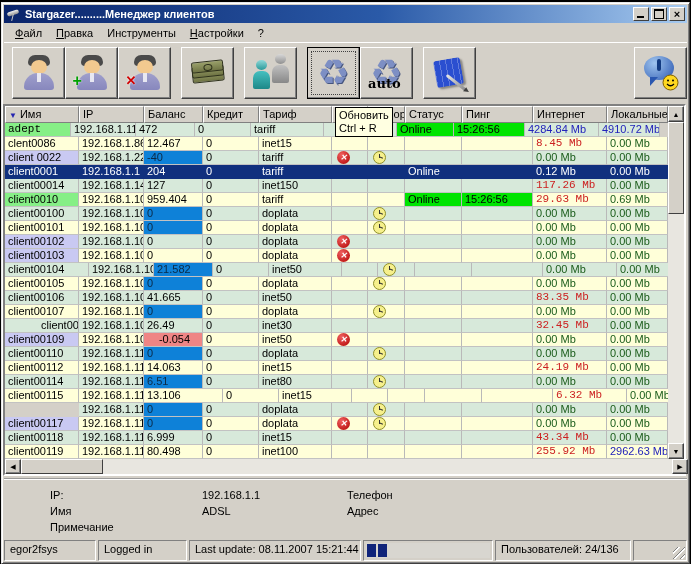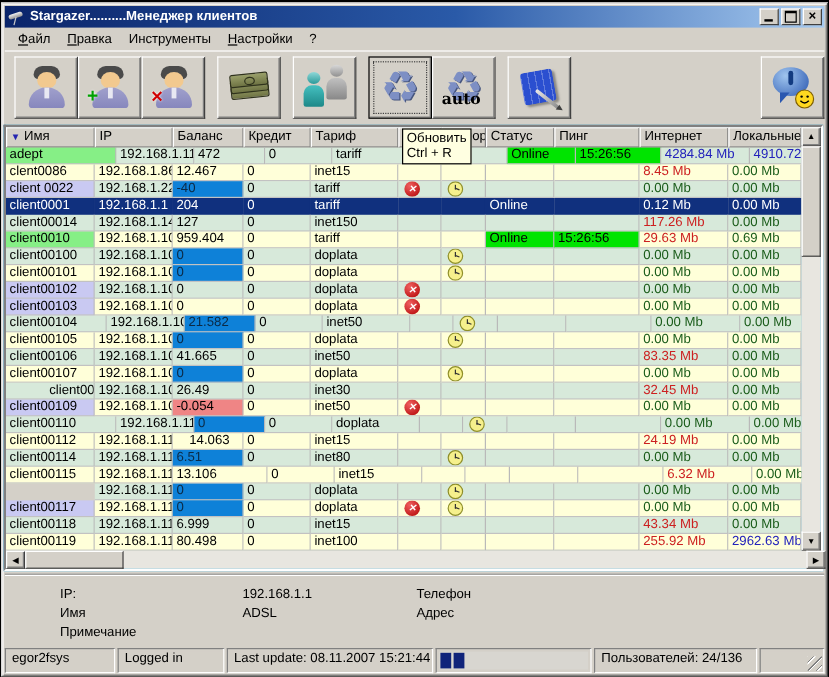--- a/index.html
+++ b/index.html
@@ -74,23 +74,23 @@
   .thead{display:flex;height:17px;}
   .hcell{flex:none;box-sizing:border-box;background:#d4d0c8;border-top:1px solid #fff;border-left:1px solid #fff;
          border-right:1px solid #808080;border-bottom:1px solid #808080;padding:1px 0 0 3px;white-space:nowrap;overflow:hidden;color:#000;}
   .hcell .sort{color:#2525b0;font-size:8px;margin-right:3px;}
   .hcell.clip{padding-left:17px;}
   .trow{display:flex;height:14px;}
   .cell{flex:none;box-sizing:border-box;border-right:1px solid #b9b9b9;border-bottom:1px solid #c2c2c2;
         padding:0 0 0 3px;line-height:13px;white-space:nowrap;overflow:hidden;color:#000;}
   .row-g .cell{background:#d7e9da;} .row-y .cell{background:#ffffd9;}
   .cell.nb-g{background:#86ef86;} .cell.nb-p{background:#c9c9f2;}
-  .cell.bb-blue{background:#0e81d8;color:#0b2a46;} .cell.bb-pink{background:#ef8585;}
+  .cell.bb-blue{background:#0e81d8;color:#0b2a46;} .cell.bb-pink{background:#ef8585;text-align:center;}
   .cell.stat-on,.cell.ping-on{background:#00e400;}
-  .c-red{color:#cc2020;} .c-blue{color:#2222bb;} .c-green{color:#1a5c1a;}
+  .c-red{color:#cc2020;font-family:Liberation Mono, monospace;} .c-blue{color:#2222bb;} .c-green{color:#1a5c1a;}
   .trow.sel .cell{background:#10307e;color:#fff;border-right-color:#10307e;border-bottom-color:#10307e;}
   .ccenter{display:flex;align-items:center;}
   .ic-no{width:13px;height:13px;border-radius:50%;background:radial-gradient(circle at 35% 30%,#f06060,#b00000);
          color:#fff;font-size:8px;font-weight:bold;text-align:center;line-height:13px;margin-left:2px;}
   .ic-no::after{content:"✕";}
   .ic-clock{width:13px;height:13px;border-radius:50%;background:#f6f08c;border:1px solid #8f8f2a;box-sizing:border-box;position:relative;margin-left:2px;}
   .ic-clock::before{content:"";position:absolute;left:5px;top:2px;width:1px;height:4px;background:#333;}
   .ic-clock::after{content:"";position:absolute;left:5px;top:5px;width:4px;height:1px;background:#333;transform:rotate(20deg);}
   
   .vscroll{position:absolute;right:0;top:0;width:16px;height:353px;background:#e8e6e0;}
@@ -235,21 +235,21 @@
           <div class="hcell" style="width: 73px;"><span>Тариф</span></div>
           <div class="hcell" style="width: 36px;"><span></span></div>
           <div class="hcell clip" style="width: 37px;"><span>мороз</span></div>
           <div class="hcell" style="width: 57px;"><span>Статус</span></div>
           <div class="hcell" style="width: 71px;"><span>Пинг</span></div>
           <div class="hcell" style="width: 74px;"><span>Интернет</span></div>
           <div class="hcell" style="width: 61px;"><span>Локальные р</span></div>
         </div>
       <div id="tbody">
           <div class="trow row-g">
-            <div class="cell nb-g" style="width: 92px;">adept</div>
+            <div class="cell nb-g" style="width: 66px; font-family: Liberation Mono, monospace;">adept</div>
             <div class="cell" style="width: 65px;">192.168.1.111</div>
             <div class="cell" style="width: 59px;">472</div>
             <div class="cell" style="width: 56px;">0</div>
             <div class="cell" style="width: 73px;">tariff</div>
             <div class="cell ccenter" style="width: 36px;"></div>
             <div class="cell ccenter" style="width: 37px;"></div>
             <div class="cell stat-on" style="width: 57px;">Online</div>
             <div class="cell ping-on" style="width: 71px;">15:26:56</div>
             <div class="cell c-blue" style="width: 74px;">4284.84 Mb</div>
             <div class="cell c-blue" style="width: 61px;">4910.72 Mb</div>
@@ -463,38 +463,38 @@
             <div class="cell ccenter" style="width: 36px;">
               <i class="ic-no"></i>
             </div>
             <div class="cell ccenter" style="width: 37px;"></div>
             <div class="cell" style="width: 57px;"></div>
             <div class="cell" style="width: 71px;"></div>
             <div class="cell c-green" style="width: 74px;">0.00 Mb</div>
             <div class="cell c-green" style="width: 61px;">0.00 Mb</div>
           </div>
           <div class="trow row-g">
-            <div class="cell" style="width: 92px;">client00110</div>
+            <div class="cell" style="width: 74px;">client00110</div>
             <div class="cell" style="width: 65px;">192.168.1.110</div>
             <div class="cell bb-blue" style="width: 59px;">0</div>
             <div class="cell" style="width: 56px;">0</div>
             <div class="cell" style="width: 73px;">doplata</div>
             <div class="cell ccenter" style="width: 36px;"></div>
             <div class="cell ccenter" style="width: 37px;">
               <i class="ic-clock"></i>
             </div>
             <div class="cell" style="width: 57px;"></div>
             <div class="cell" style="width: 71px;"></div>
             <div class="cell c-green" style="width: 74px;">0.00 Mb</div>
             <div class="cell c-green" style="width: 61px;">0.00 Mb</div>
           </div>
           <div class="trow row-y">
             <div class="cell" style="width: 74px;">client00112</div>
             <div class="cell" style="width: 65px;">192.168.1.112</div>
-            <div class="cell" style="width: 59px; text-align: center;">14.063</div>
+            <div class="cell" style="width: 59px;">14.063</div>
             <div class="cell" style="width: 56px;">0</div>
             <div class="cell" style="width: 73px;">inet15</div>
             <div class="cell ccenter" style="width: 36px;"></div>
             <div class="cell ccenter" style="width: 37px;"></div>
             <div class="cell" style="width: 57px;"></div>
             <div class="cell" style="width: 71px;"></div>
             <div class="cell c-red" style="width: 74px;">24.19 Mb</div>
             <div class="cell c-green" style="width: 61px;">0.00 Mb</div>
           </div>
           <div class="trow row-g">

